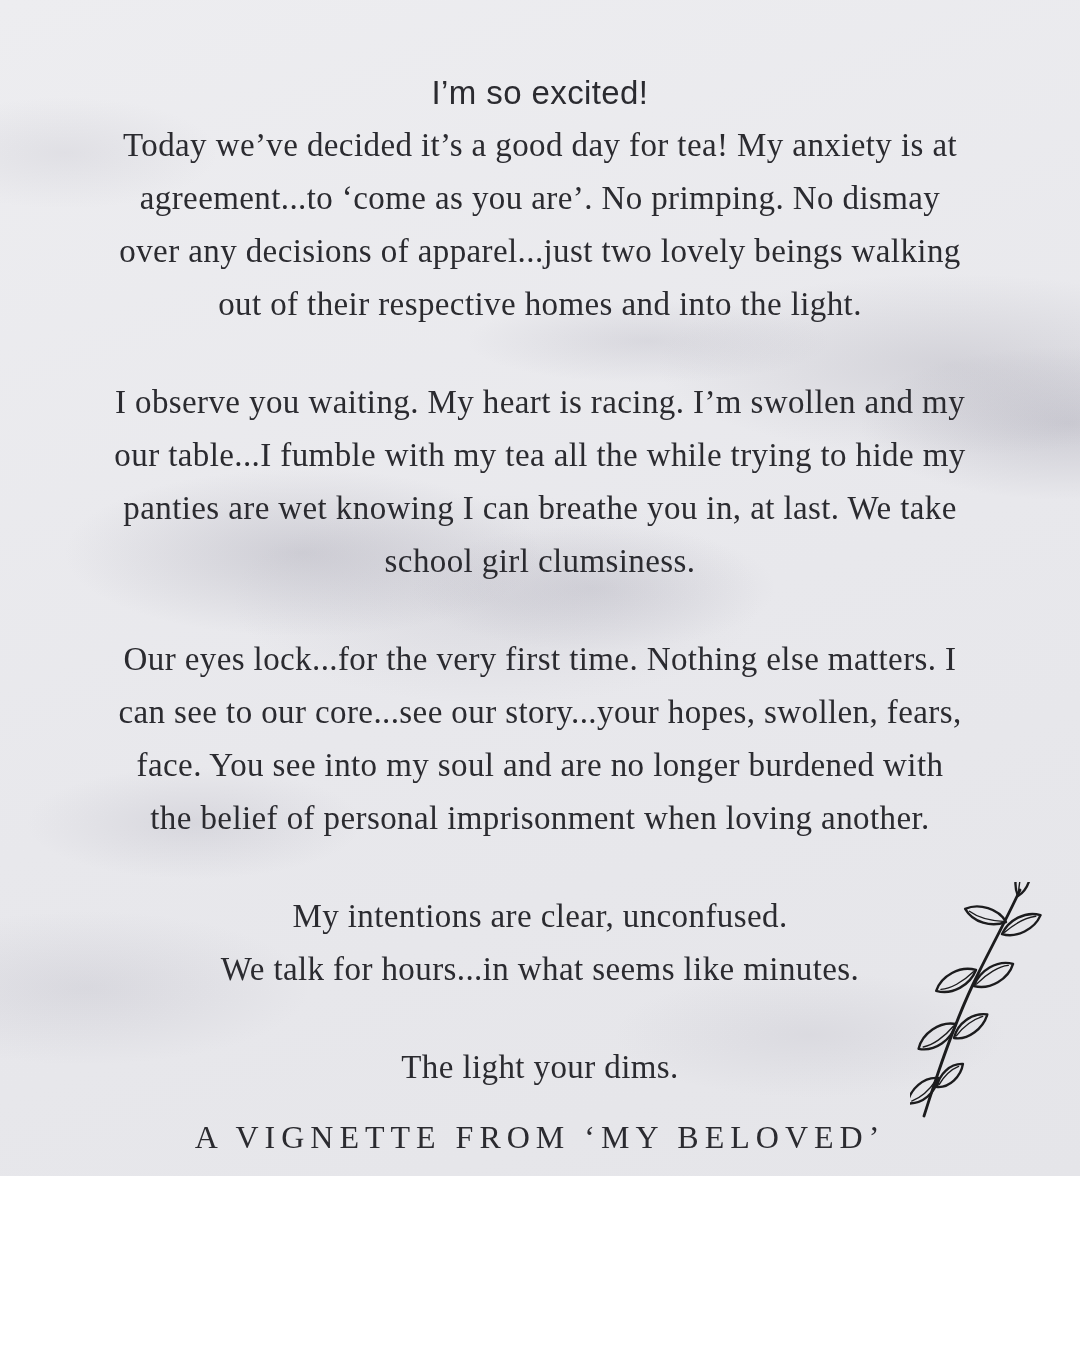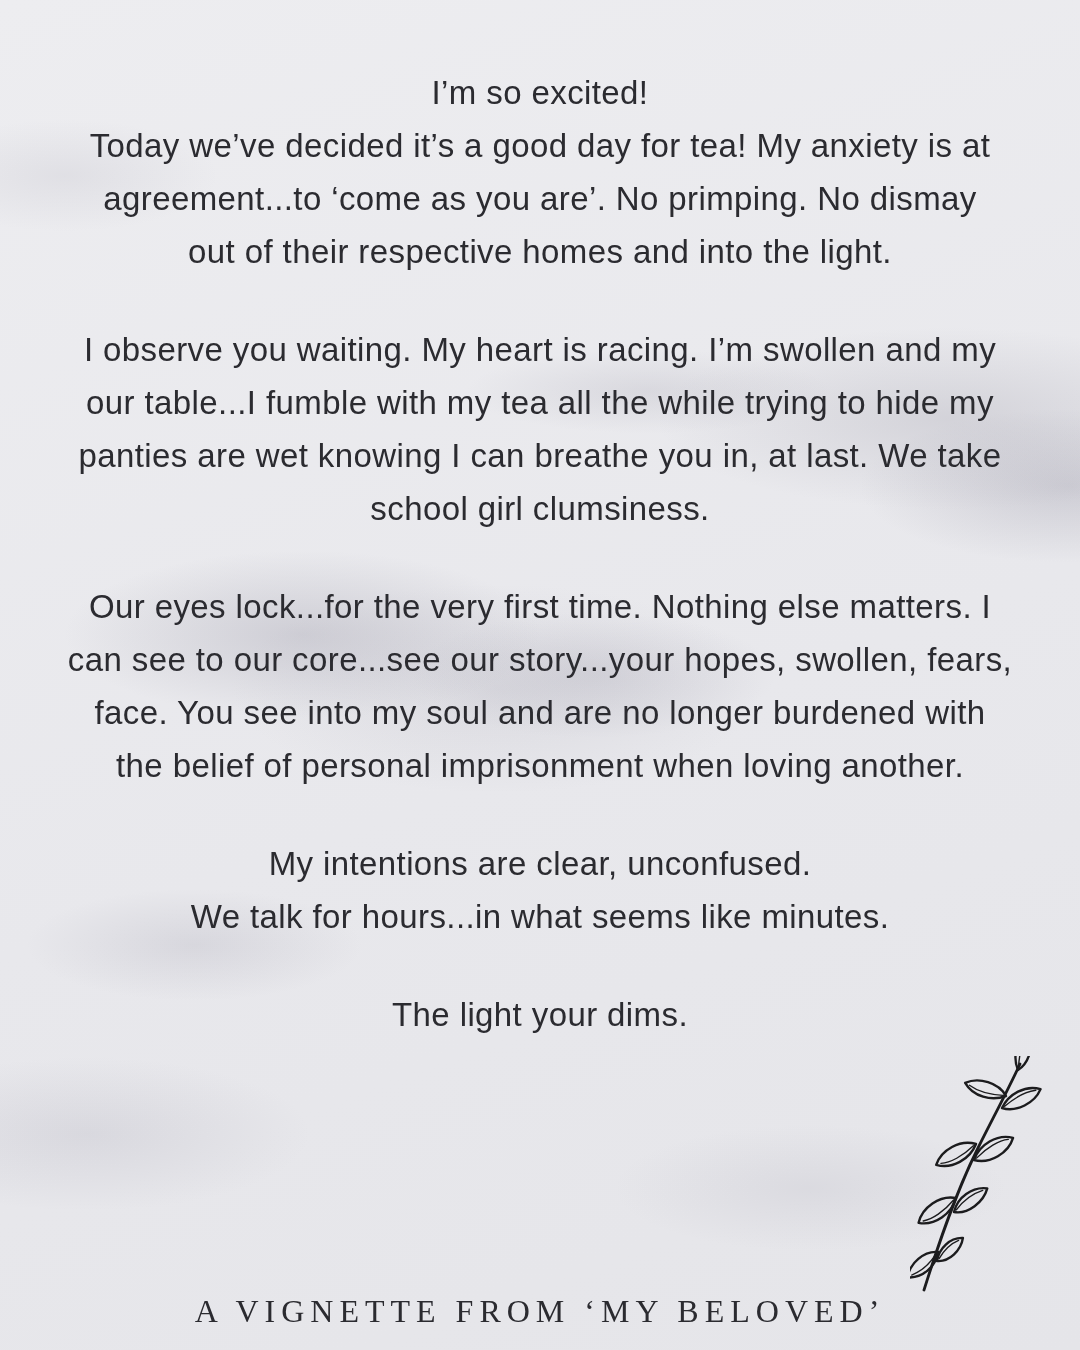--- a/index.html
+++ b/index.html
@@ -1,19 +1,19 @@
 <!DOCTYPE html>
 <html><head>
 <meta charset="utf-8">
 <style>
   html, body { margin: 0; padding: 0; }
   .page {
     position: relative;
     width: 1080px;
-    height: 1350px;
+    height: 1176px;
     overflow: hidden;
     background-color: #eaeaed;
     background-image:
       radial-gradient(ellipse 340px 120px at 28% 47%, rgba(144,142,158,0.30), transparent 70%),
       radial-gradient(ellipse 260px 90px at 55% 50%, rgba(150,148,164,0.22), transparent 70%),
       radial-gradient(ellipse 420px 130px at 88% 31%, rgba(148,146,160,0.26), transparent 70%),
       radial-gradient(ellipse 300px 110px at 99% 36%, rgba(140,138,155,0.30), transparent 70%),
       radial-gradient(ellipse 240px 80px at 18% 70%, rgba(150,148,164,0.20), transparent 70%),
       radial-gradient(ellipse 380px 150px at 46% 51%, rgba(156,154,168,0.18), transparent 70%),
       radial-gradient(ellipse 220px 80px at 6% 13%, rgba(150,148,164,0.14), transparent 70%),
@@ -31,21 +31,21 @@
     right: 40px;
     text-align: center;
   }
   .line {
     font-size: 33px;
     line-height: 53px;
     letter-spacing: 0.4px;
     white-space: nowrap;
     font-weight: 400;
   }
-  .para { margin-top: 45px; }
+  .para { margin-top: 45px; font-family: Liberation Serif, serif; }
   .para.first { margin-top: 0; }
   .branch {
     position: absolute;
     right: 38px;
     bottom: 58px;
     width: 132px;
     height: 236px;
   }
   .footer {
     position: absolute;
@@ -64,20 +64,21 @@
 
 <div class="page">
 
   <div class="content">
 
     <div class="line">I’m so excited!</div>
 
     <div class="para first">
       <div class="line">Today we’ve decided it’s a good day for tea! My anxiety is at</div>
       <div class="line">agreement...to ‘come as you are’. No primping. No dismay</div>
+      <div class="line">over any decisions of apparel...just two lovely beings walking</div>
       <div class="line">out of their respective homes and into the light.</div>
     </div>
 
     <div class="para">
       <div class="line">I observe you waiting. My heart is racing. I’m swollen and my</div>
       <div class="line">our table...I fumble with my tea all the while trying to hide my</div>
       <div class="line">panties are wet knowing I can breathe you in, at last. We take</div>
       <div class="line">school girl clumsiness.</div>
     </div>
 

